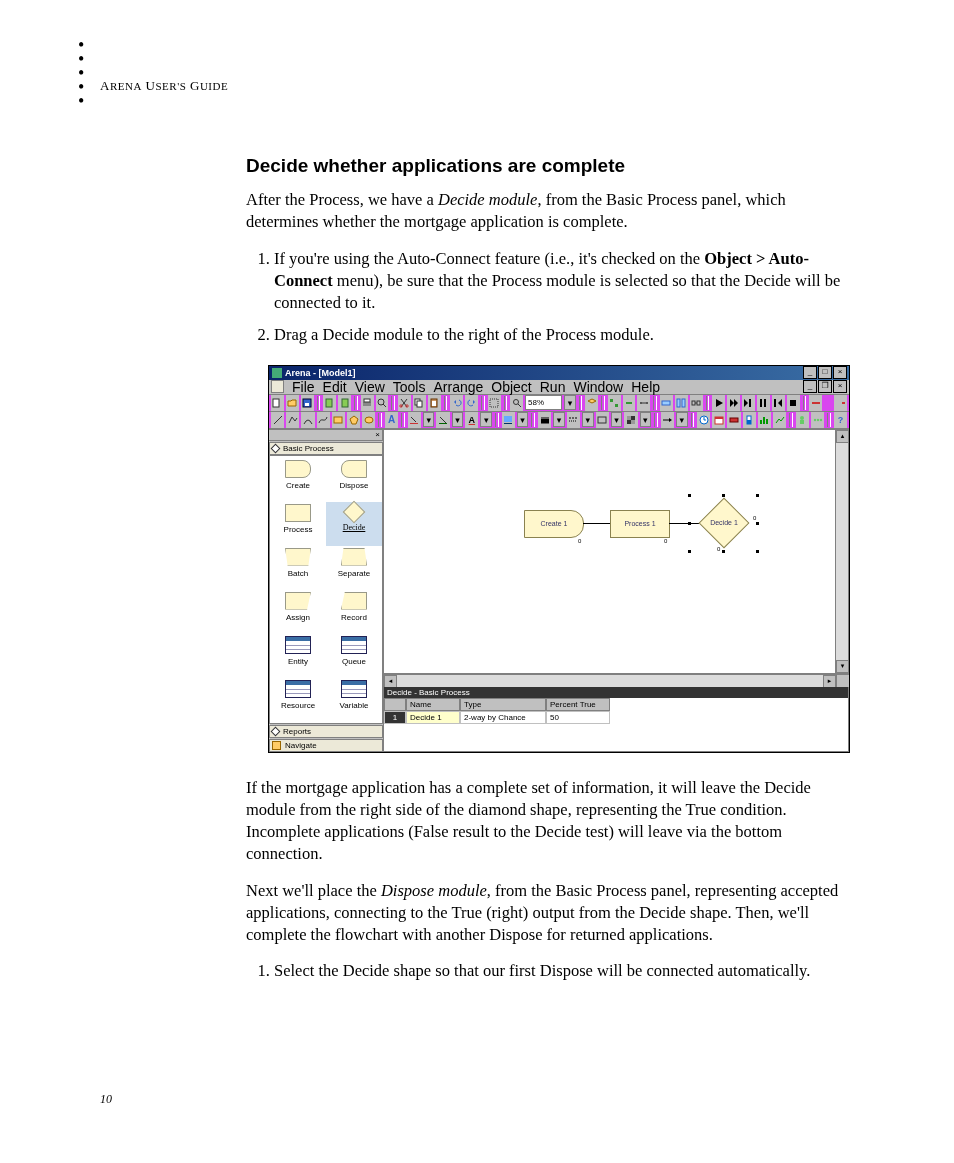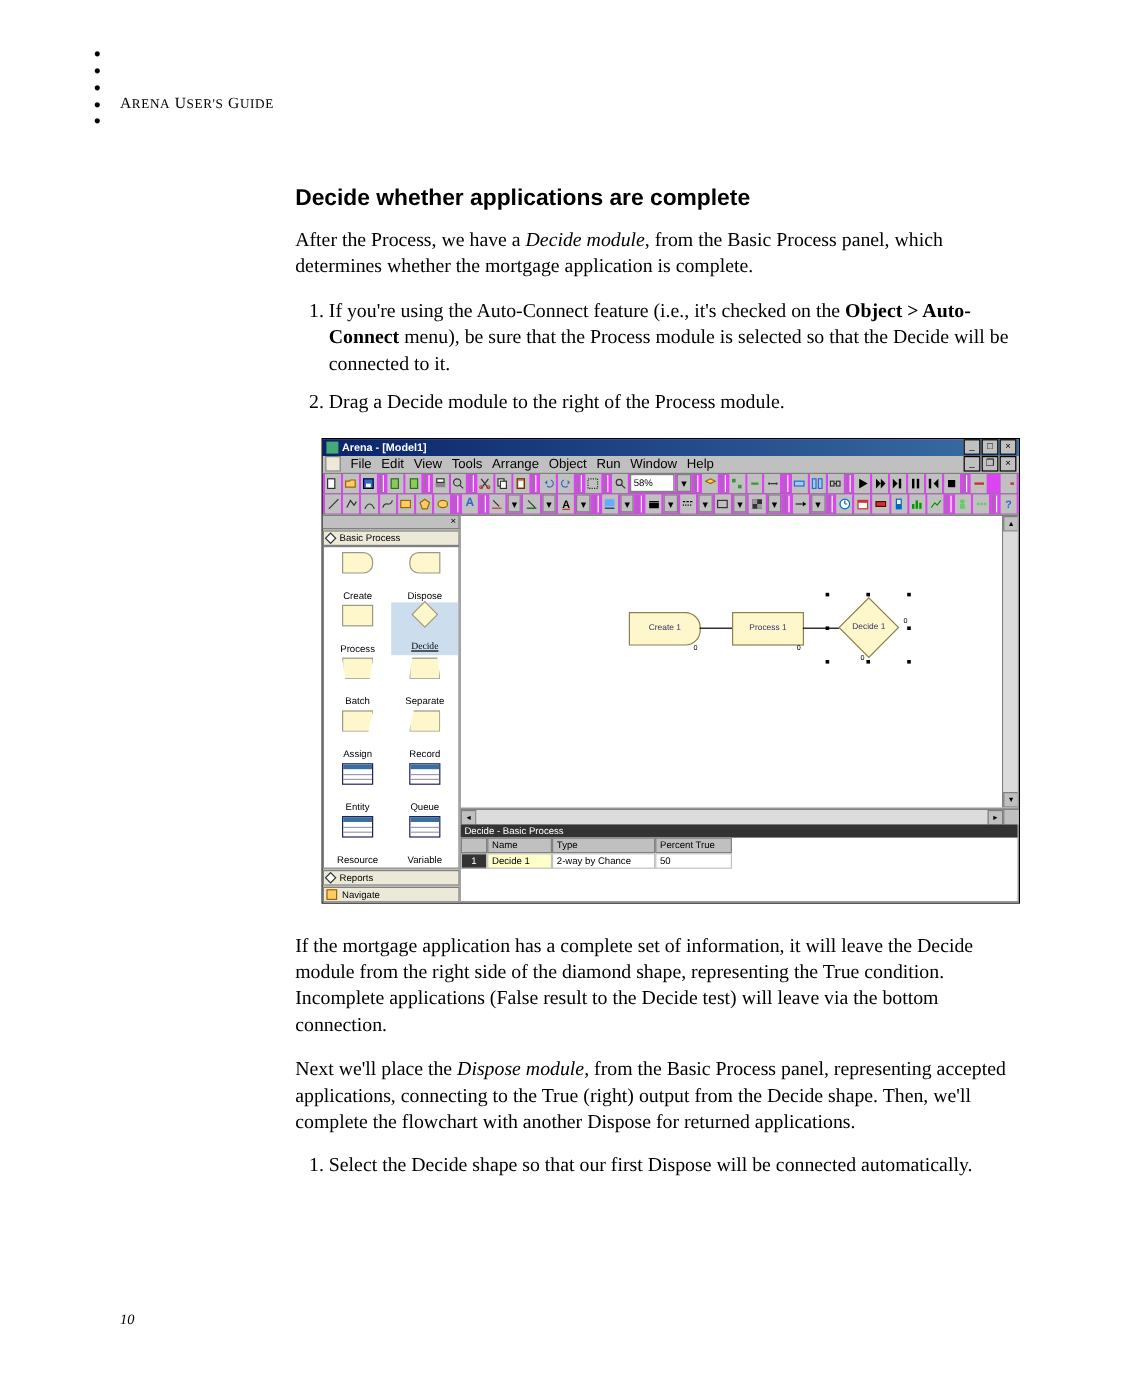--- a/index.html
+++ b/index.html
@@ -109,21 +109,21 @@
     align-items: center;
     padding: 0 2px;
     gap: 8px;
     border-bottom: 1px solid #808080;
   }
   .menubar .menu-icon {
     width: 11px; height: 11px;
     background: #ece9d8;
     border: 1px solid #808080;
   }
-  .menubar span { font-size: 11px; }
+  .menubar span { font-size: 14px; }
   .menubar .doc-winbtns { margin-left: auto; display: flex; gap: 1px; }
   .toolbar {
     height: 16px;
     background: #d946ef;
     border-bottom: 1px solid #808080;
     display: flex;
     align-items: center;
     padding: 0 2px;
     gap: 2px;
     overflow: hidden;
@@ -191,21 +191,21 @@
     display: grid;
     grid-template-columns: 1fr 1fr;
     grid-auto-rows: 44px;
     padding-top: 2px;
   }
   .mod {
     display: flex;
     flex-direction: column;
     align-items: center;
     justify-content: flex-start;
-    gap: 14px;
+    gap: 3px;
     font-size: 8px;
     padding-top: 2px;
   }
   .mod .shape { width: 24px; height: 16px; }
   .sh-create { background:#fff7cc; border:1px solid #998; border-radius: 0 8px 8px 0; }
   .sh-dispose { background:#fff7cc; border:1px solid #998; border-radius: 8px 0 0 8px; }
   .sh-process { background:#fff7cc; border:1px solid #998; }
   .sh-decide-wrap { display:flex; align-items:center; justify-content:center; width:24px; height:16px; }
   .sh-decide { width:14px; height:14px; background:#fff7cc; border:1px solid #998; transform: rotate(45deg); }
   .sh-batch { background:#fff7cc; border:1px solid #998; clip-path: polygon(0 0,100% 0,90% 100%,10% 100%); }

